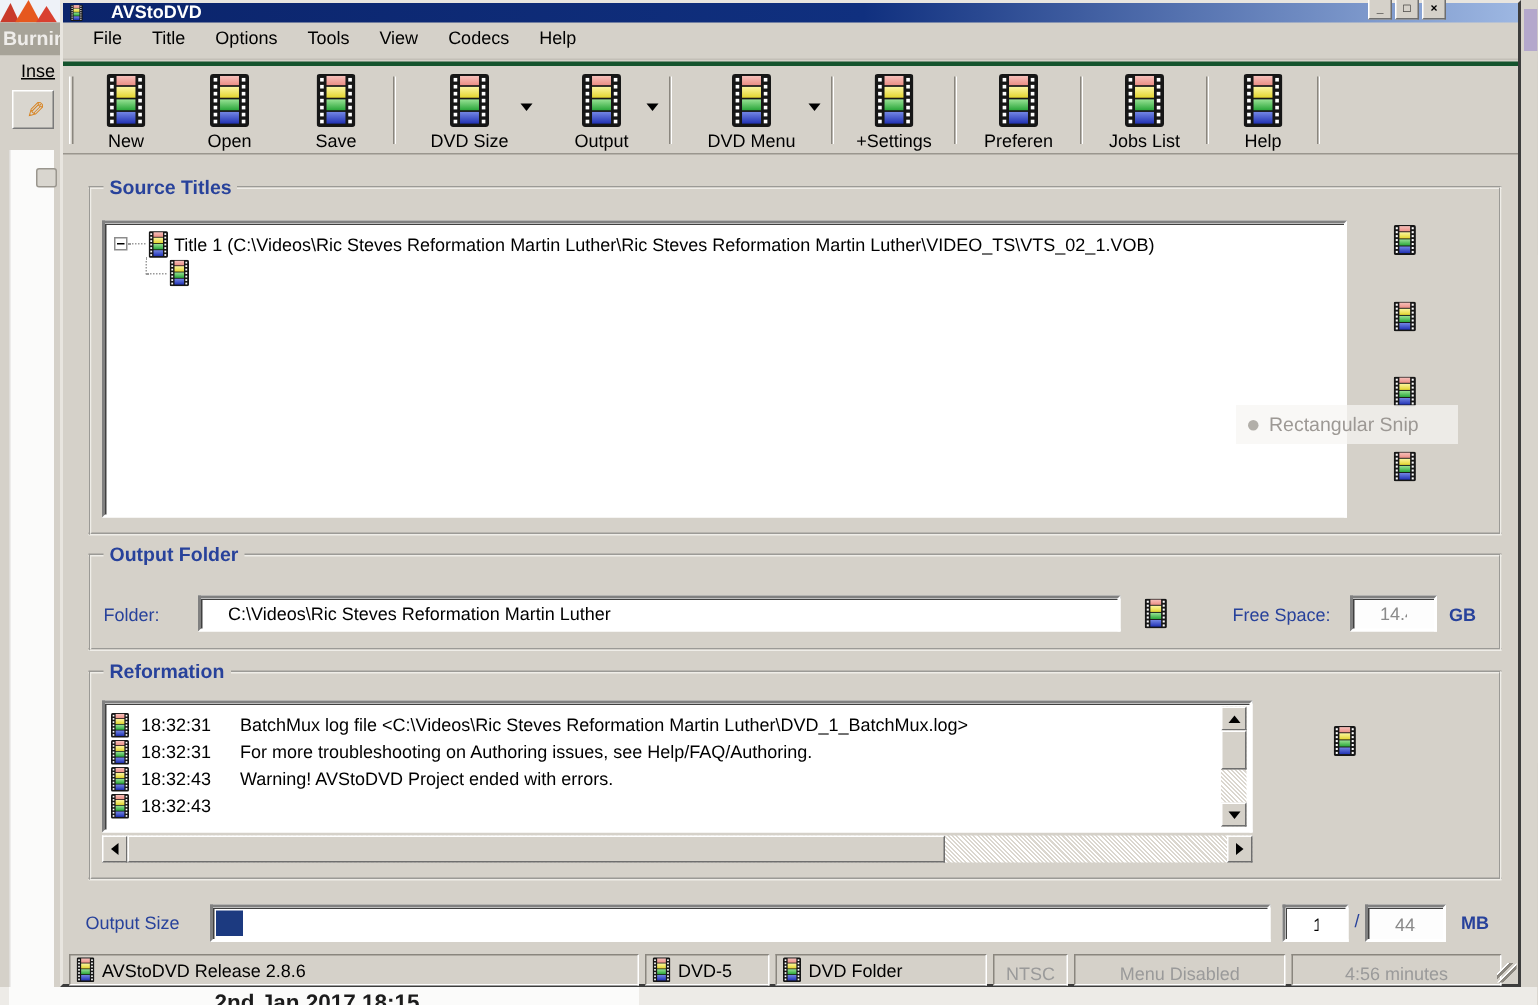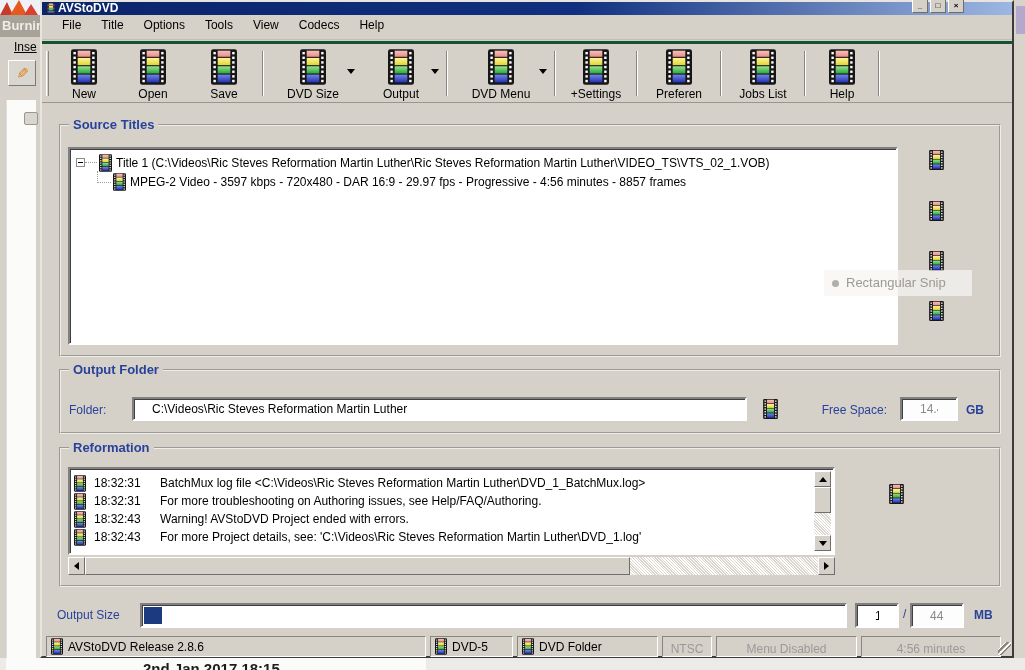--- a/index.html
+++ b/index.html
@@ -19,21 +19,21 @@
   #bg-left-minibtn { left:24px; top:112px; width:14px; height:13px; background:#d9d6cf; border:1px solid #9a968e; border-radius:2px; }
   #bg-right { left:1014px; top:0; width:11px; height:670px; background:#d8d4cc; }
   #bg-right-lav { left:1016px; top:6px; width:9px; height:28px; background:#b4a8cc; }
   #bg-bottom { left:0; top:658px; width:1025px; height:12px; background:#edebe7; overflow:hidden; }
   #bg-bottom-white { left:6px; top:0; width:420px; height:12px; background:#fbfbfa; }
   #bg-bottom-text { left:143px; top:2px; font-size:15px; font-weight:bold; color:#1c1c1c; white-space:nowrap; }
 
   
   #win { left:40px; top:0; width:974px; height:658px; background:#d5d1c9; border:2px solid; border-color:#e8e5df #3c3c3c #3c3c3c #e8e5df; z-index:2; }
   #titlebar { left:0; top:0; width:100%; height:13px; background:linear-gradient(90deg,#0b246b 0%,#10307f 55%,#9db7e2 100%); color:#fff; overflow:visible; }
-  #title-text { position:absolute; left:16px; top:-1px; font-weight:bold; font-size:12px; white-space:nowrap; }
+  #title-text { position:absolute; left:32px; top:-1px; font-weight:bold; font-size:12px; white-space:nowrap; }
   #title-icon { position:absolute; left:4px; top:1px; }
   #winbtns { position:absolute; right:48px; top:-4px; display:flex; gap:2px; }
   .winbtn { width:16px; height:15px; background:#d5d1c9; border:1px solid; border-color:#fff #6e6e6e #6e6e6e #fff; font-size:8px; line-height:14px; text-align:center; color:#000; font-weight:bold; }
   #menubar { left:0; top:13px; width:100%; height:25px; display:flex; align-items:flex-start; padding-left:10px; border-bottom:1px solid #c3bfb7; }
   .menu-item { padding:3px 10px; color:#000; }
   #toolbar { left:0; top:39px; width:100%; height:62px; border-top:3px solid #14532d; border-bottom:1px solid #9a968e; display:flex; align-items:stretch; padding-top:3px; }
   .tb-grip { width:3px; margin:4px 2px 6px 4px; border-left:1px solid #fff; border-right:1px solid #8a867e; }
   .tb-sep { width:2px; margin:4px 3px 6px 3px; border-left:1px solid #8a867e; border-right:1px solid #fff; }
   .tb-btn { position:relative; display:flex; flex-direction:column; align-items:center; justify-content:flex-start; padding-top:2px; color:#000; }
   .tb-btn .film-lg { margin-bottom:1px; }
@@ -285,21 +285,20 @@
           <use href="#film"></use>
         </svg>
       <span>Title 1 (C:\Videos\Ric Steves Reformation Martin Luther\Ric Steves Reformation Martin Luther\VIDEO_TS\VTS_02_1.VOB)</span>
     </div>
     <div class="tree-row">
       <span class="tree-indent"></span>
       <span class="tree-l"></span>
       <svg class="film-sm">
           <use href="#film"></use>
         </svg>
-      <span>MPEG-2 Video - 3597 kbps - 720x480 - DAR 16:9 - 29.97 fps - Progressive - 4:56 minutes - 8857 frames</span>
     </div>
   </div>
   <div class="abs side-btn" style="top:146px">
       <svg class="film-md">
         <use href="#film"></use>
       </svg>
     </div>
   <div class="abs side-btn" style="top:197px">
       <svg class="film-md">
         <use href="#film"></use>
@@ -358,21 +357,20 @@
           <use href="#film"></use>
         </svg>
       <span class="op-time">18:32:43</span>
       <span class="op-msg">Warning! AVStoDVD Project ended with errors.</span>
     </div>
     <div class="op-row">
       <svg class="film-xs">
           <use href="#film"></use>
         </svg>
       <span class="op-time">18:32:43</span>
-      <span class="op-msg">For more Project details, see: 'C:\Videos\Ric Steves Reformation Martin Luther\DVD_1.log'</span>
     </div>
     <div class="vscroll">
       <div class="sb-btn" style="top:0">
           <span class="tri-up"></span>
         </div>
       <div class="thumb"></div>
       <div class="sb-btn" style="bottom:0">
           <span class="tri-down"></span>
         </div>
     </div>

